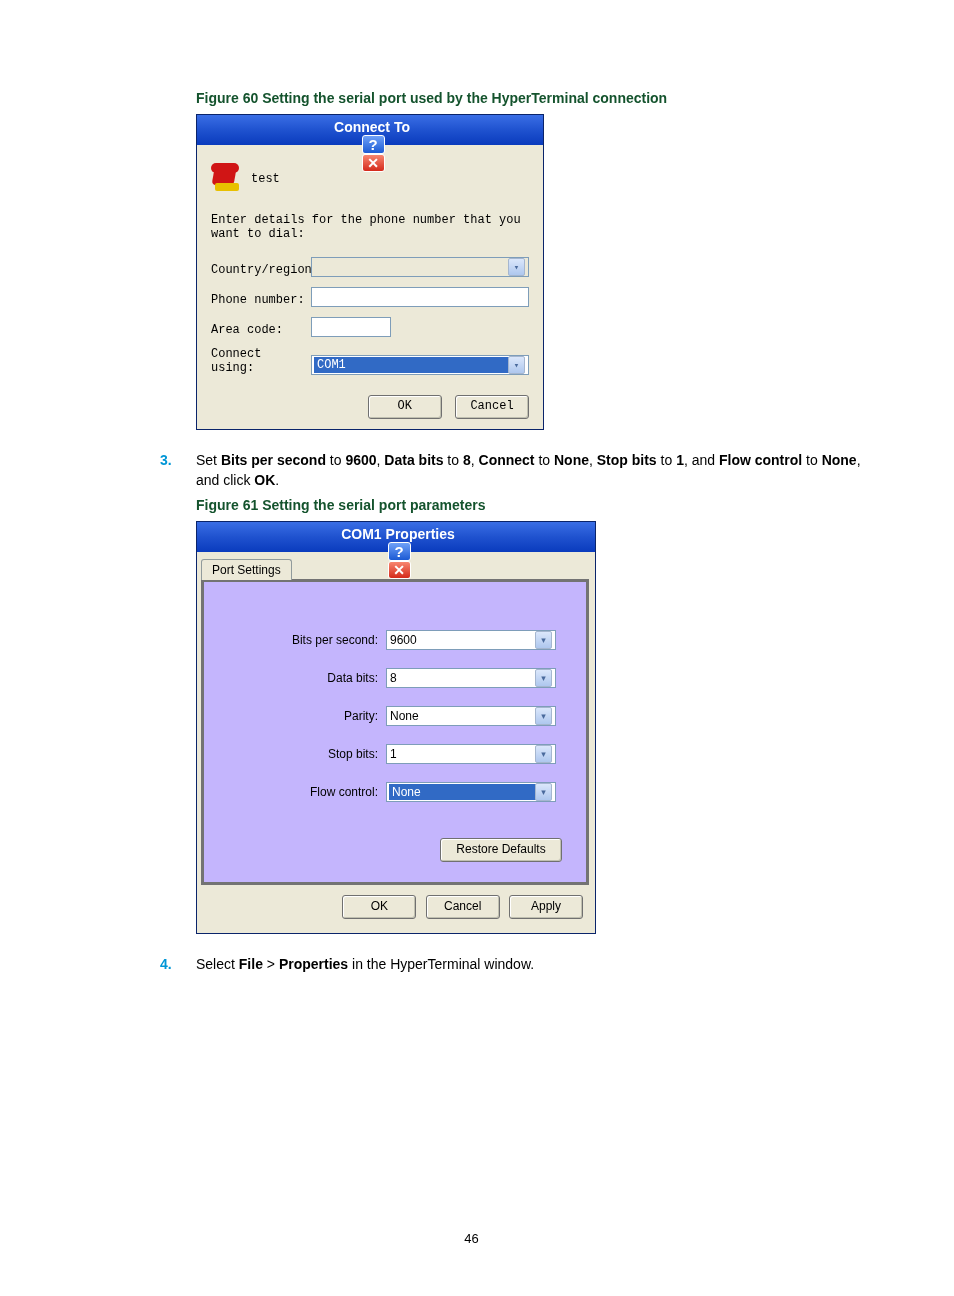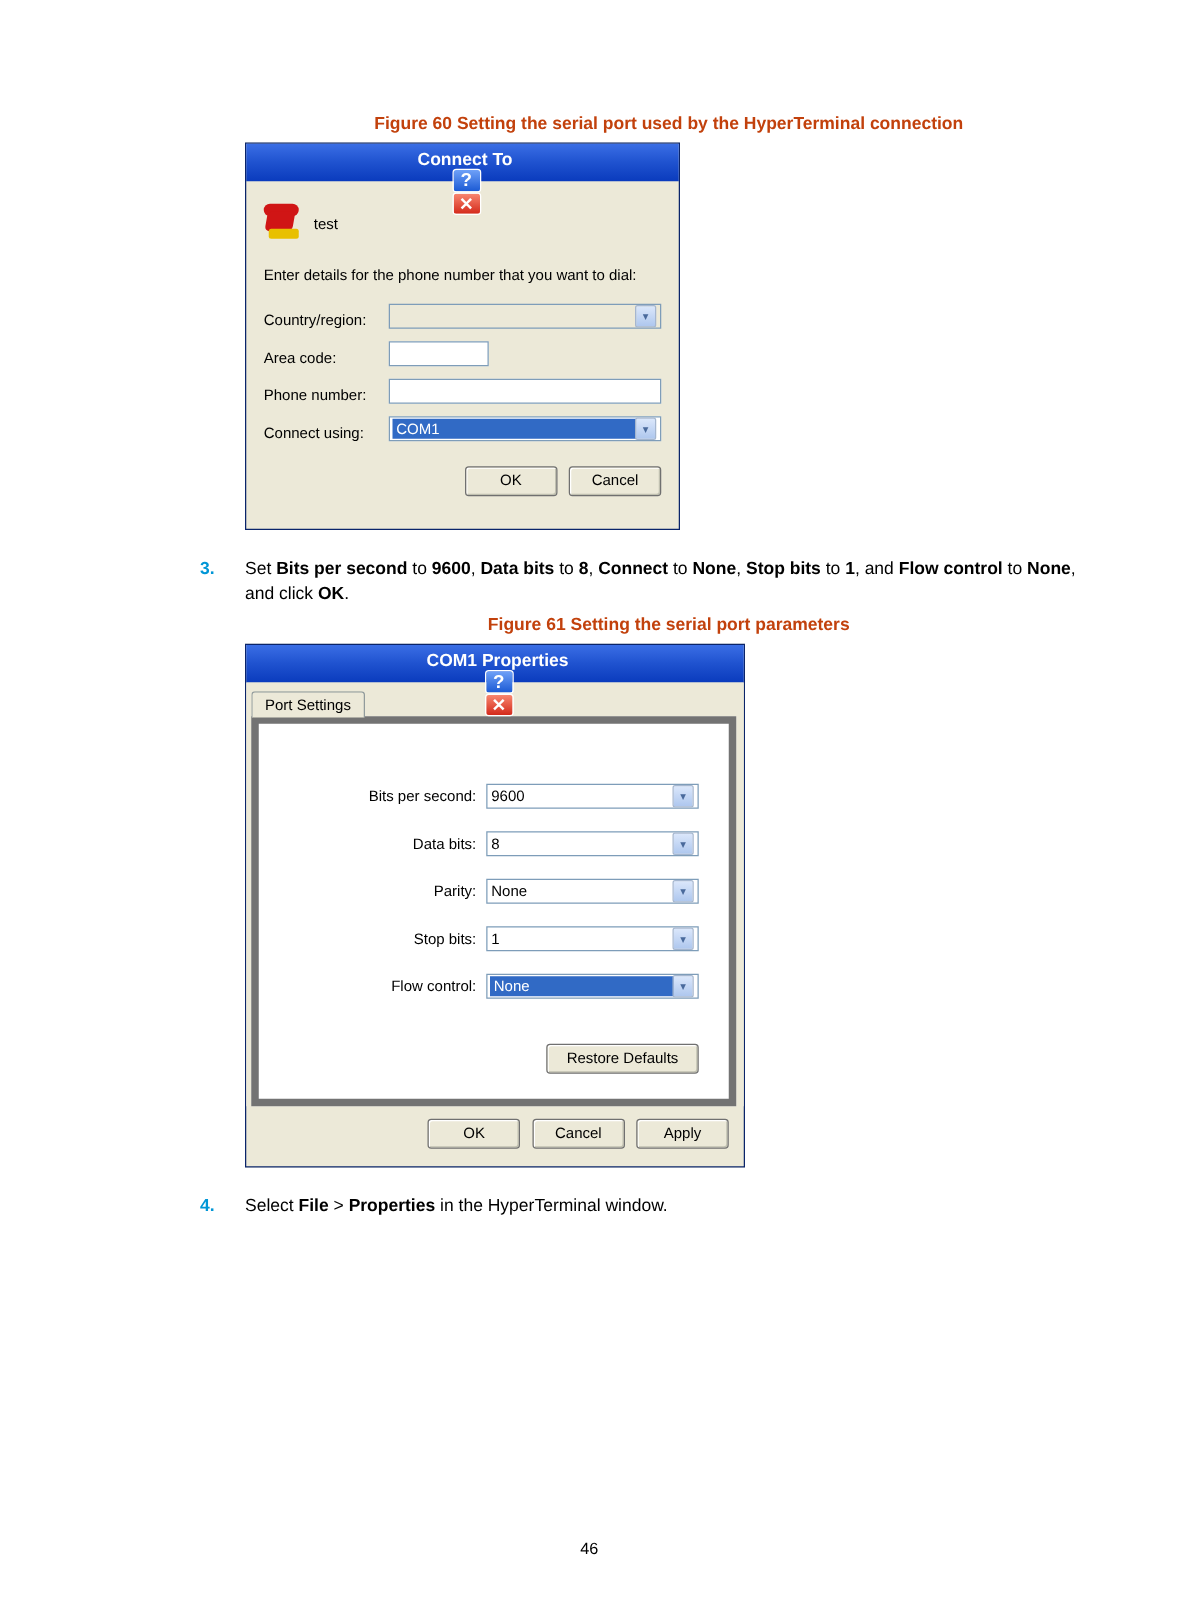--- a/index.html
+++ b/index.html
@@ -10,25 +10,24 @@
     font-size: 13px;
     color: #000;
     width: 954px;
     height: 1296px;
     position: relative;
   }
   .page {
     padding: 90px 80px 0 160px;
   }
   .caption {
-    color: #c2410c;
+    color: #14532d;
     font-weight: bold;
     font-size: 14px;
     margin: 0 0 8px 36px;
-    text-align: center;
   }
   .caption2 { }
   .step {
     margin: 20px 0 6px 0;
     font-size: 14px;
     line-height: 1.45;
     display: flex;
   }
   .step .num {
     color: #0096d6;
@@ -79,21 +78,21 @@
   .tb-help {
     background: linear-gradient(to bottom,#6fa1f8,#1b5ad4);
     color: #fff;
     font-size: 15px;
   }
   .tb-close {
     background: linear-gradient(to bottom,#f8866f,#d42a1b);
     color: #fff;
     font-size: 14px;
   }
-  .dlg-body { padding: 12px 14px 26px 14px; }
+  .dlg-body { padding: 12px 14px 10px 14px; font-family: Liberation Mono, monospace; }
 
   
   .d1 { width: 346px; }
   .iconrow { display:flex; align-items:center; margin: 6px 0 18px 0; }
   .phone-icon { width:32px; height:32px; margin-right:8px; position:relative; }
   .phone-body { position:absolute; left:2px; top:6px; width:22px; height:16px; background:#d01515; border-radius:4px; transform:skewX(-10deg); }
   .phone-hand { position:absolute; left:0; top:0; width:28px; height:10px; background:#d01515; border-radius:5px; }
   .phone-base { position:absolute; left:4px; top:20px; width:24px; height:8px; background:#e8c000; border-radius:2px; }
   .instr { margin: 10px 0 16px 0; }
   .form-row { display:flex; align-items:flex-end; margin: 10px 0; }
@@ -138,22 +137,22 @@
     display:inline-block;
     padding:3px 10px;
     background:#ece9d8;
     border:1px solid #919b9c;
     border-bottom:none;
     border-radius:3px 3px 0 0;
     position:relative; top:1px;
     font-size:12px;
   }
   .tabpane {
-    border:6px solid #737373;
-    background:#ffffff;
+    border:3px solid #737373;
+    background:#c4b5fd;
     padding: 30px 24px 20px 24px;
   }
   .prop-row { display:flex; align-items:center; margin:18px 0; }
   .prop-row label { width:150px; text-align:right; padding-right:8px; }
   .prop-row .combo { width:170px; flex:0 0 170px; }
   .restore-row { text-align:right; margin-top:36px; }
   .restore-row .winbtn { min-width:120px; }
   .dlg2-btns { padding:10px 12px 14px 0; text-align:right; }
 </style>
 </head>
@@ -180,26 +179,26 @@
       </div>
       <div class="instr">Enter details for the phone number that you want to dial:</div>
       <div class="form-row">
         <label>Country/region:</label>
         <div class="combo disabled">
           <span class="val"></span>
             <span class="arrow">▾</span>
         </div>
       </div>
       <div class="form-row">
+        <label>Phone number:</label>
+        <div class="text-input"></div>
+      </div>
+      <div class="form-row">
         <label>Area code:</label>
         <div class="text-input short-input"></div>
-      </div>
-      <div class="form-row">
-        <label>Phone number:</label>
-        <div class="text-input"></div>
       </div>
       <div class="form-row">
         <label>Connect using:</label>
         <div class="combo sel">
           <span class="val">COM1</span>
           <span class="arrow">▾</span>
         </div>
       </div>
       <div class="btnrow">
         <span class="winbtn">OK</span>

